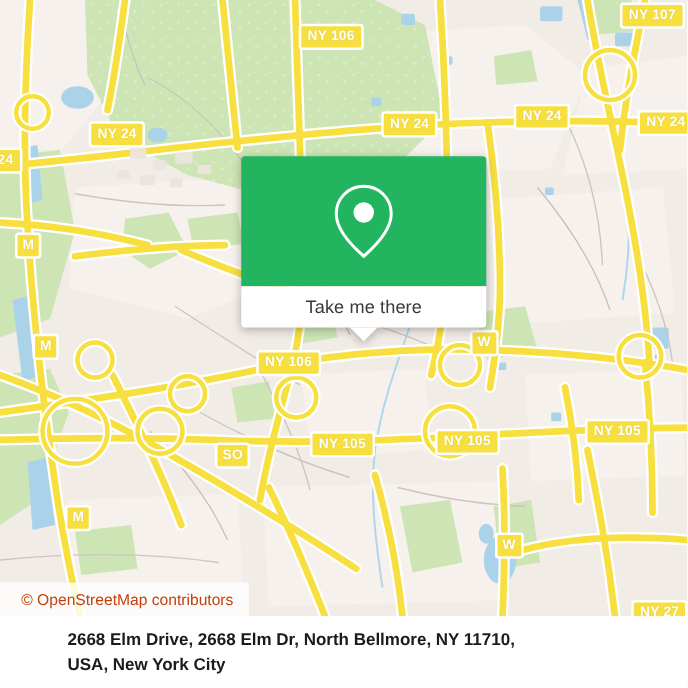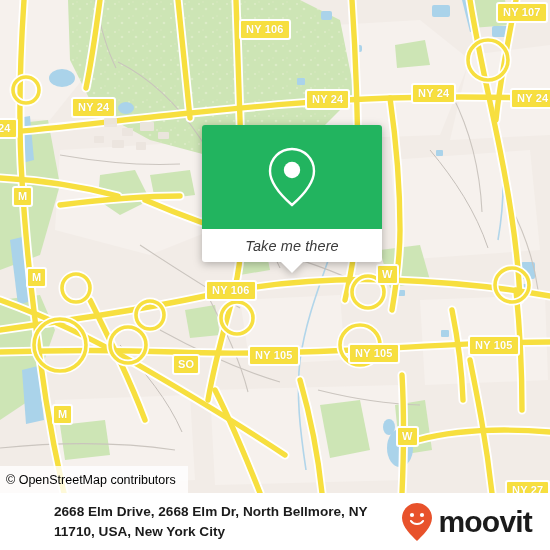--- a/index.html
+++ b/index.html
@@ -59,25 +59,24 @@
     text-shadow: 0 0 1px rgba(160,140,20,0.35);
   }
   .shield.sq {
     padding: 1px 4px 2px 4px;
     min-width: 17px;
   }
 
   
   .callout {
     position: absolute;
-    left: 202px;
+    left: 193px;
     top: 125px;
-    width: 180px;
+    width: 196px;
     filter: drop-shadow(0 2px 4px rgba(0,0,0,0.28));
-    font-style: italic;
   }
   .callout-head {
     height: 104px;
     background: #22b45f;
     border-radius: 3px 3px 0 0;
     display: flex;
     align-items: center;
     justify-content: center;
   }
   .pin-icon { display: block; }
@@ -108,25 +107,25 @@
   }
 
   
   .attribution {
     position: absolute;
     left: 0;
     top: 466px;
     height: 27px;
     display: flex;
     align-items: center;
-    padding-left: 6px;
+    padding-left: 17px;
     padding-right: 12px;
     background: rgba(255,255,255,0.80);
     font-size: 12.5px;
-    color: #000000;
+    color: #c2410c;
     font-family: "Liberation Sans", sans-serif;
   }
 
   
   .footer {
     position: absolute;
     left: 0;
     top: 493px;
     width: 550px;
     height: 57px;
@@ -387,24 +386,15 @@
       <div class="callout-pointer"></div>
     </div>
 
     <div class="attribution">
       <span>© OpenStreetMap contributors</span>
     </div>
   </div>
 
   <div class="footer">
     <div class="footer-address">2668 Elm Drive, 2668 Elm Dr, North Bellmore, NY 11710, USA, New York City</div>
-    <div class="brand">
-      <svg width="32" height="40" viewBox="0 0 32 40">
-        <path d="M16 1 C7.7 1 1 7.7 1 16 C1 25 11 34 16 39 C21 34 31 25 31 16 C31 7.7 24.3 1 16 1 Z" fill="#e8522b"></path>
-        <circle cx="11" cy="13" r="2.1" fill="#ffffff"></circle>
-        <circle cx="21" cy="13" r="2.1" fill="#ffffff"></circle>
-        <path d="M10 19 C12.6 23 19.4 23 22 19" fill="none" stroke="#ffffff" stroke-width="2.1" stroke-linecap="round"></path>
-      </svg>
-      <span class="brand-name">moovit</span>
-    </div>
   </div>
 
 </div>
 
 </body></html>

